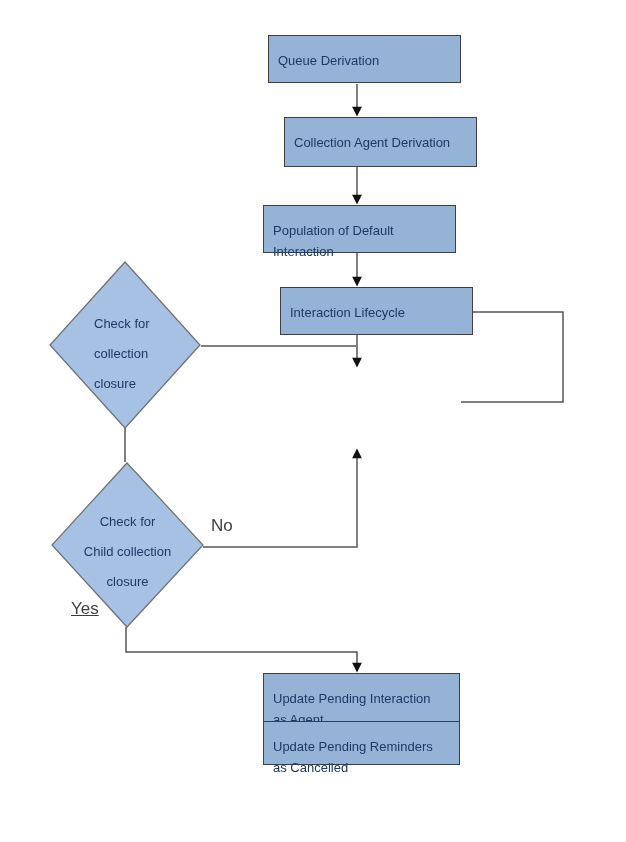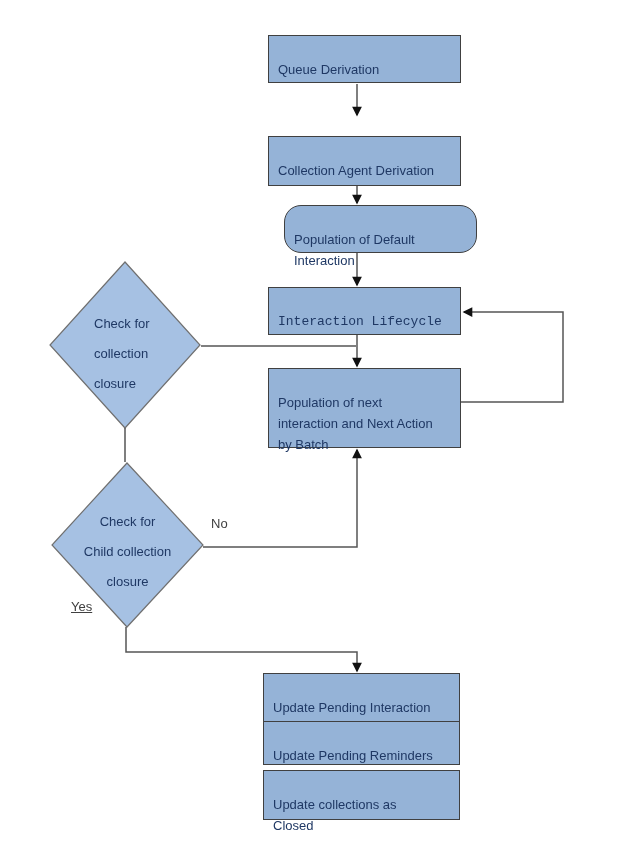--- a/index.html
+++ b/index.html
@@ -31,38 +31,38 @@
     stroke-width: 1.2;
   }
   .node {
     position: absolute;
     box-sizing: border-box;
     background: var(--box-fill, #95B3D7);
     border: 1px solid var(--box-border, #404040);
     color: var(--text, #1F3864);
     font-size: 13px;
     line-height: 21px;
-    padding: 23px 8px 0 9px;
+    padding: 14px 8px 0 9px;
     white-space: pre-line;
   }
   .diamond-label {
     position: absolute;
     color: var(--text, #1F3864);
     font-size: 13px;
     line-height: 30px;
     white-space: pre-line;
     pointer-events: none;
   }
   .diamond-label.centered {
     text-align: center;
   }
   .edge-label {
     position: absolute;
     color: var(--label, #404040);
-    font-size: 13px;
+    font-size: 17px;
   }
 </style>
 </head>
 <body>
 
 <div id="canvas">
 
   <svg id="wires" width="626" height="842" viewBox="0 0 626 842">
     <defs>
       <marker id="arrowhead" viewBox="0 0 10 10" refX="8.5" refY="5" markerWidth="8" markerHeight="6.5" orient="auto-start-reverse">
@@ -79,45 +79,40 @@
     <path class="wire" d="M357 335 L357 366" marker-end="url(#arrowhead)"></path>
     <path class="wire" d="M201 346 L356 346"></path>
     <path class="wire" d="M461 402 L563 402 L563 312 L464 312" marker-end="url(#arrowhead)"></path>
     <path class="wire" d="M125 428 L125 462"></path>
     <path class="wire" d="M203 547 L357 547 L357 450" marker-end="url(#arrowhead)"></path>
     <path class="wire" d="M126 627 L126 652 L357 652 L357 671" marker-end="url(#arrowhead)"></path>
   </svg>
 
   <div class="node" style="left:268px; top:35px; width:193px; height:48px;">Queue Derivation</div>
 
-  <div class="node" style="left:268px; top:117px; width:193px; height:50px;margin-top:19px;">Collection Agent Derivation</div>
+  <div class="node" style="left:284px; top:117px; width:193px; height:50px;">Collection Agent Derivation</div>
 
-  <div class="node" style="left:284px; top:205px; width:193px; height:48px;border-radius:17px;">Population of Default
+  <div class="node" style="left:263px; top:205px; width:193px; height:48px;">Population of Default
 Interaction</div>
 
-  <div class="node" style="left:268px; top:287px; width:193px; height:48px;font-family:Liberation Mono, monospace;">Interaction Lifecycle</div>
+  <div class="node" style="left:280px; top:287px; width:193px; height:48px;">Interaction Lifecycle</div>
 
-  <div class="node" style="left:268px; top:368px; width:193px; height:80px;">Population of next
-interaction and Next Action
-by Batch</div>
 
   <div class="diamond-label" style="left:94px; top:309px; width:100px;">Check for
 collection
 closure</div>
 
   <div class="diamond-label centered" style="left:52px; top:507px; width:151px;">Check for
 Child collection
 closure</div>
 
   <div class="edge-label" style="left:211px; top:516px;">No</div>
 
   <div class="edge-label" style="left:71px; top:599px;text-decoration:underline;">Yes</div>
 
   <div class="node" style="left:263px; top:673px; width:197px; height:49px;">Update Pending Interaction
-as Closed</div>
+as Agent</div>
 
   <div class="node" style="left:263px; top:721px; width:197px; height:44px;">Update Pending Reminders
 as Cancelled</div>
 
-  <div class="node" style="left:263px; top:770px; width:197px; height:50px;">Update collections as
-Closed</div>
 
 </div>
 
 </body></html>

